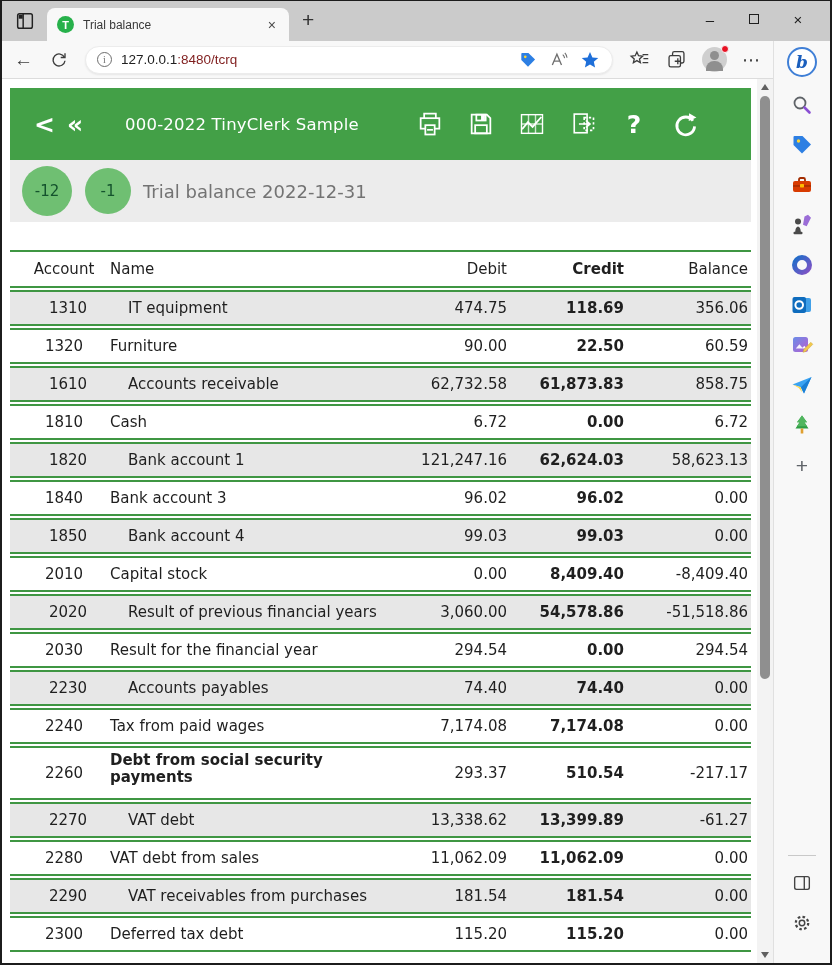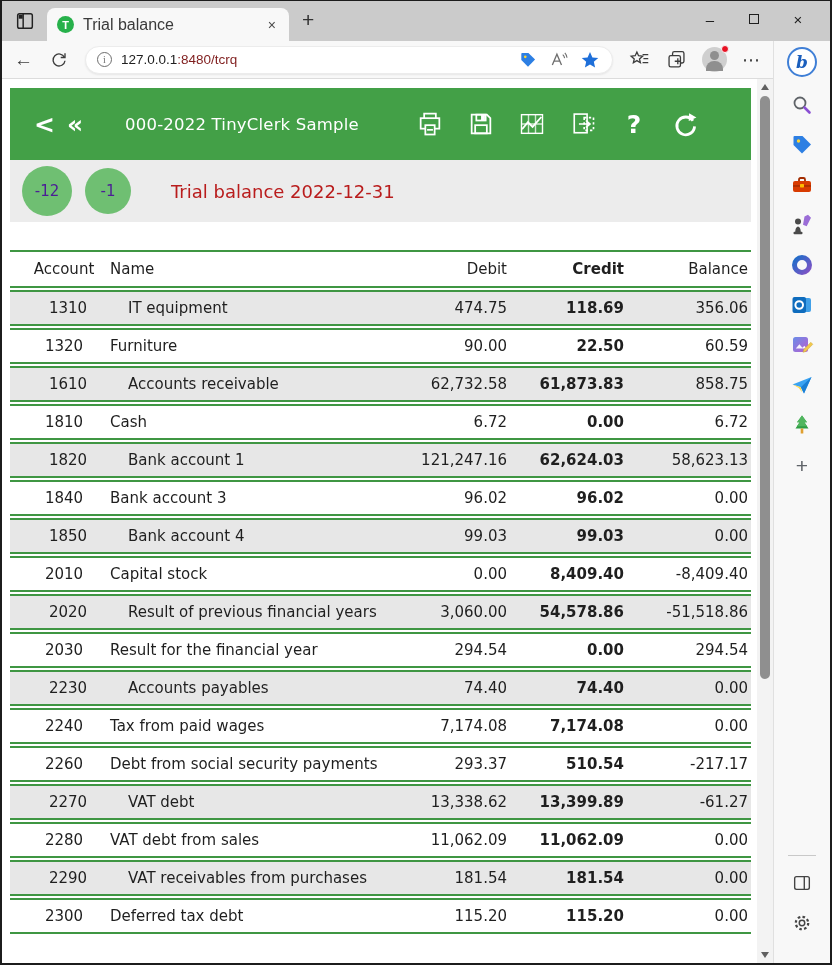--- a/index.html
+++ b/index.html
@@ -10,21 +10,21 @@
     font-family:"Liberation Sans",sans-serif;
     display:flex;flex-direction:column;position:relative;
   }
   
   .titlebar{height:40px;background:#cbcbcb;flex:0 0 auto;display:flex;align-items:flex-end;position:relative;}
   .tab-actions{position:absolute;left:12px;top:9px;width:22px;height:22px;cursor:pointer;}
   .tab{margin-left:45px;width:242px;height:33px;background:#f8f8f8;border-radius:8px 8px 0 0;
        display:flex;align-items:center;padding:0 10px;}
   .favicon{width:17px;height:17px;border-radius:50%;background:#27b14b;color:#fff;font-size:11px;
        font-weight:bold;display:flex;align-items:center;justify-content:center;flex:0 0 auto;}
-  .tab-title{flex:1;font-size:16px;color:#3a3a3a;margin-left:9px;white-space:nowrap;overflow:hidden;}
+  .tab-title{flex:1;font-size:12px;color:#3a3a3a;margin-left:9px;white-space:nowrap;overflow:hidden;}
   .tab-close{font-size:14px;color:#4a4a4a;padding:0 3px;cursor:pointer;}
   .newtab{align-self:center;margin-left:13px;font-size:21px;color:#333;line-height:20px;cursor:pointer;margin-bottom:2px;}
   .win-controls{position:absolute;right:10px;top:4px;display:flex;align-items:center;}
   .win-btn{width:44px;height:28px;display:flex;align-items:center;justify-content:center;
        font-size:15px;color:#1f1f1f;cursor:pointer;}
   .max-box{width:10px;height:10px;border:1.3px solid #1f1f1f;}
   
   .main{flex:1;display:flex;min-height:0;}
   .left-col{flex:1;display:flex;flex-direction:column;min-width:0;}
   
@@ -52,34 +52,34 @@
   
   .appbar{height:72px;background:#43a047;display:flex;align-items:center;color:#fff;padding:0 4px 0 18px;}
   .appbar .chev{font-size:25px;font-weight:bold;cursor:pointer;padding:0 6px;line-height:1;}
   .appbar .title{font-size:16.5px;margin-left:36px;letter-spacing:.2px;}
   .appbar .sp{flex:1;}
   .appbar .icons{display:flex;align-items:center;gap:23px;padding-right:48px;}
   .app-icon{width:28px;height:28px;display:flex;align-items:center;justify-content:center;cursor:pointer;}
   .q-glyph{font-size:25px;font-weight:bold;color:#fff;font-family:"DejaVu Sans",sans-serif;}
   
   .subheader{height:62px;background:#ececec;display:flex;align-items:center;padding:0 12px;}
-  .badge{border-radius:50%;background:#6fbf72;color:#4c1d95;display:flex;align-items:center;justify-content:center;
+  .badge{border-radius:50%;background:#6fbf72;color:#14532d;display:flex;align-items:center;justify-content:center;
          font-size:15px;cursor:pointer;flex:0 0 auto;}
   .badge.b1{width:50px;height:50px;}
   .badge.b2{width:46px;height:46px;margin-left:13px;}
-  .sub-title{font-size:18px;color:#b91c1c;margin-left:40px;}
+  .sub-title{font-size:18px;color:#737373;margin-left:12px;}
   .gap{height:26px;}
   
   table{width:100%;border-collapse:separate;border-spacing:0 2px;font-size:15px;color:#1f1f1f;}
   th{font-weight:400;text-align:left;padding:8px 2px;border-top:2px solid #3f9643;border-bottom:2px solid #3f9643;background:#fff;}
   td{padding:6px 2px;border-top:2px solid #3f9643;border-bottom:2px solid #3f9643;vertical-align:middle;line-height:20px;background:#fff;}
   tr.alt td{background:#e7e7e7;padding-left:20px;}
   th.c-acct,td.c-acct{width:98px;padding-left:12px;text-align:center;}
   td.c-name{white-space:nowrap;}
-  td.c-name.wrapped{white-space:normal;max-width:205px;line-height:17px;padding-top:4px;padding-bottom:4px;}
+  td.c-name.wrapped{white-space:normal;max-width:205px;line-height:17px;padding-top:4px;padding-bottom:12px;font-weight:bold;}
   th.num,td.num{text-align:right;}
   th.c-debit,td.c-debit{width:122px;}
   th.c-credit,td.c-credit{width:117px;font-weight:bold;}
   th.c-bal,td.c-bal{width:125px;padding-right:3px;}
   
   .page-scrollbar{width:16px;background:#f3f3f3;position:relative;flex:0 0 auto;}
   .sb-up{position:absolute;top:5px;left:4px;width:0;height:0;border-left:4px solid transparent;border-right:4px solid transparent;border-bottom:6px solid #606060;cursor:pointer;}
   .sb-down{position:absolute;bottom:5px;left:4px;width:0;height:0;border-left:4px solid transparent;border-right:4px solid transparent;border-top:6px solid #606060;cursor:pointer;}
   .sb-thumb{position:absolute;top:17px;left:3px;width:10px;height:583px;background:#8f8f8f;border-radius:5px;cursor:grab;}
   

